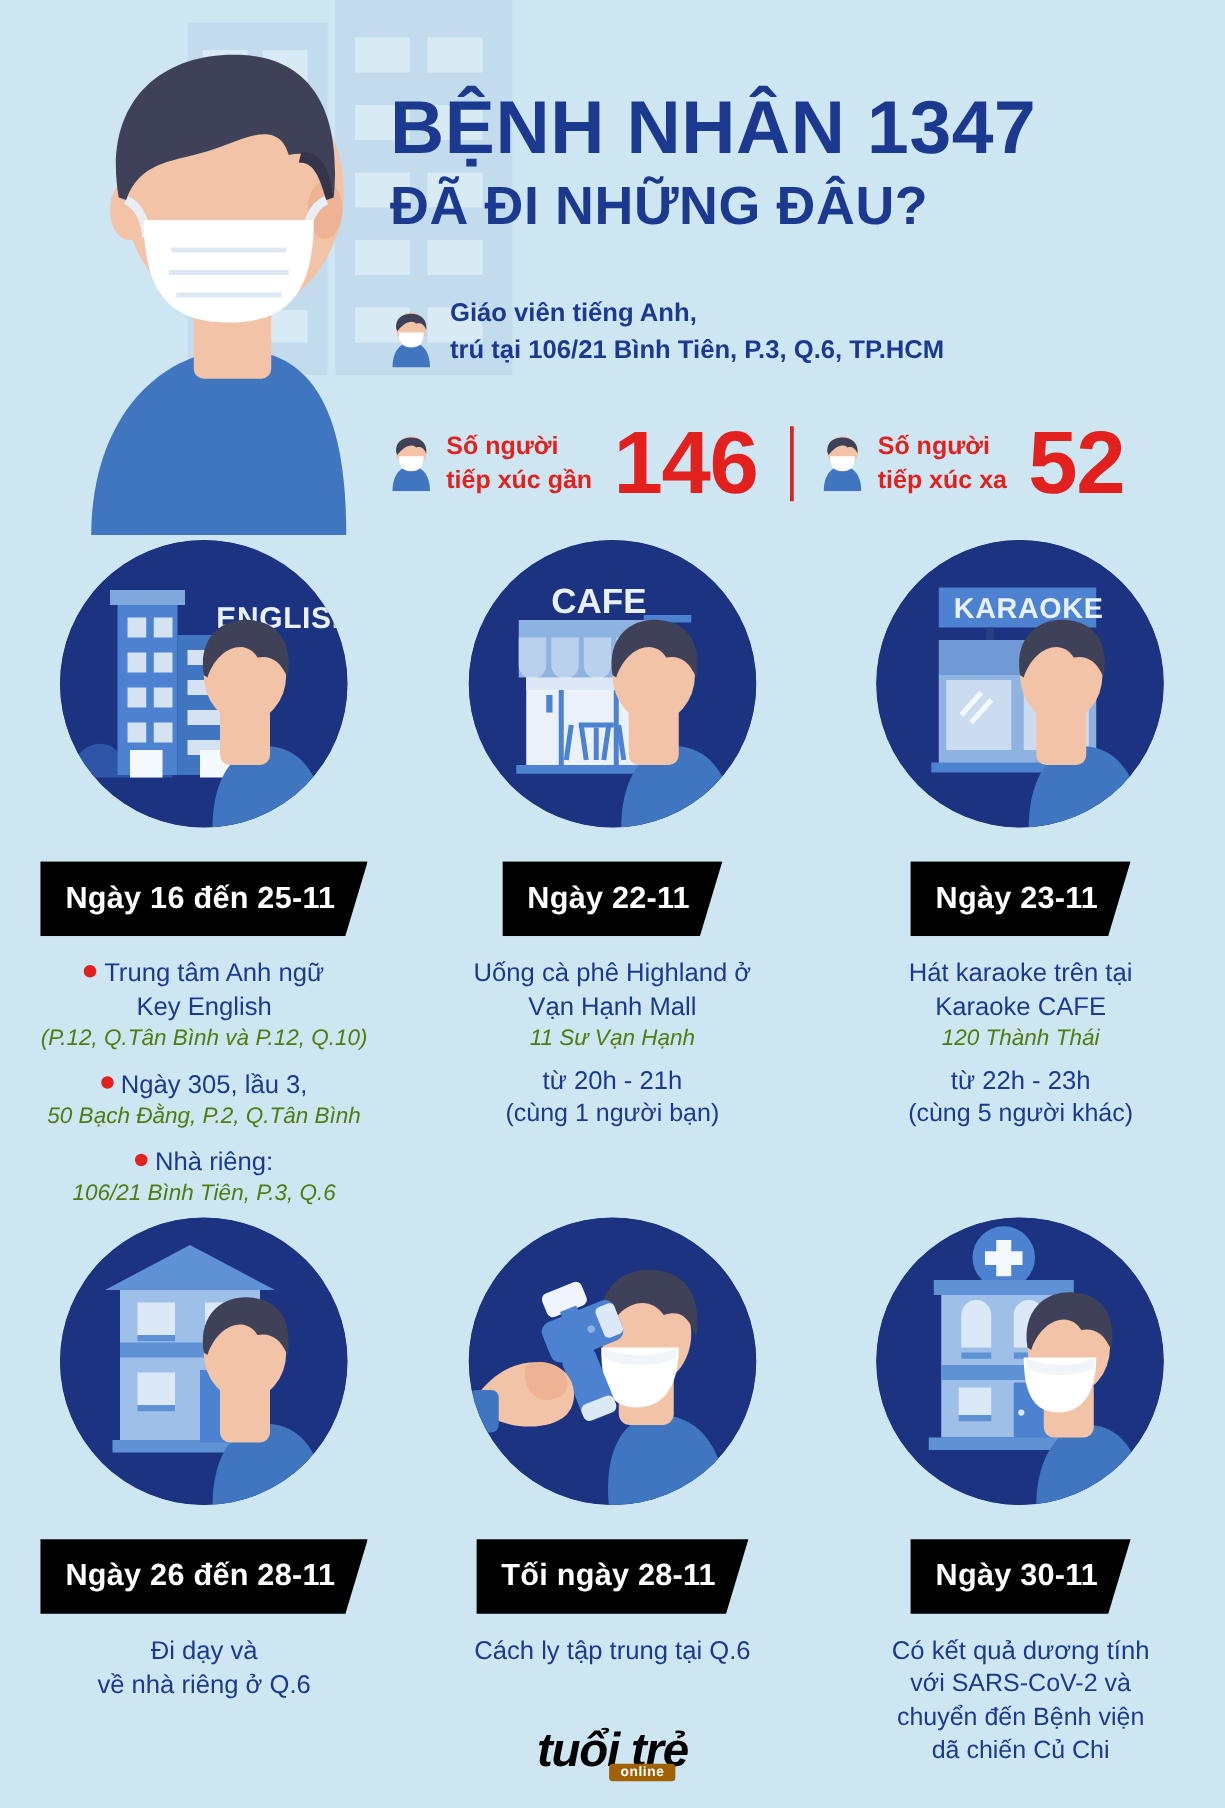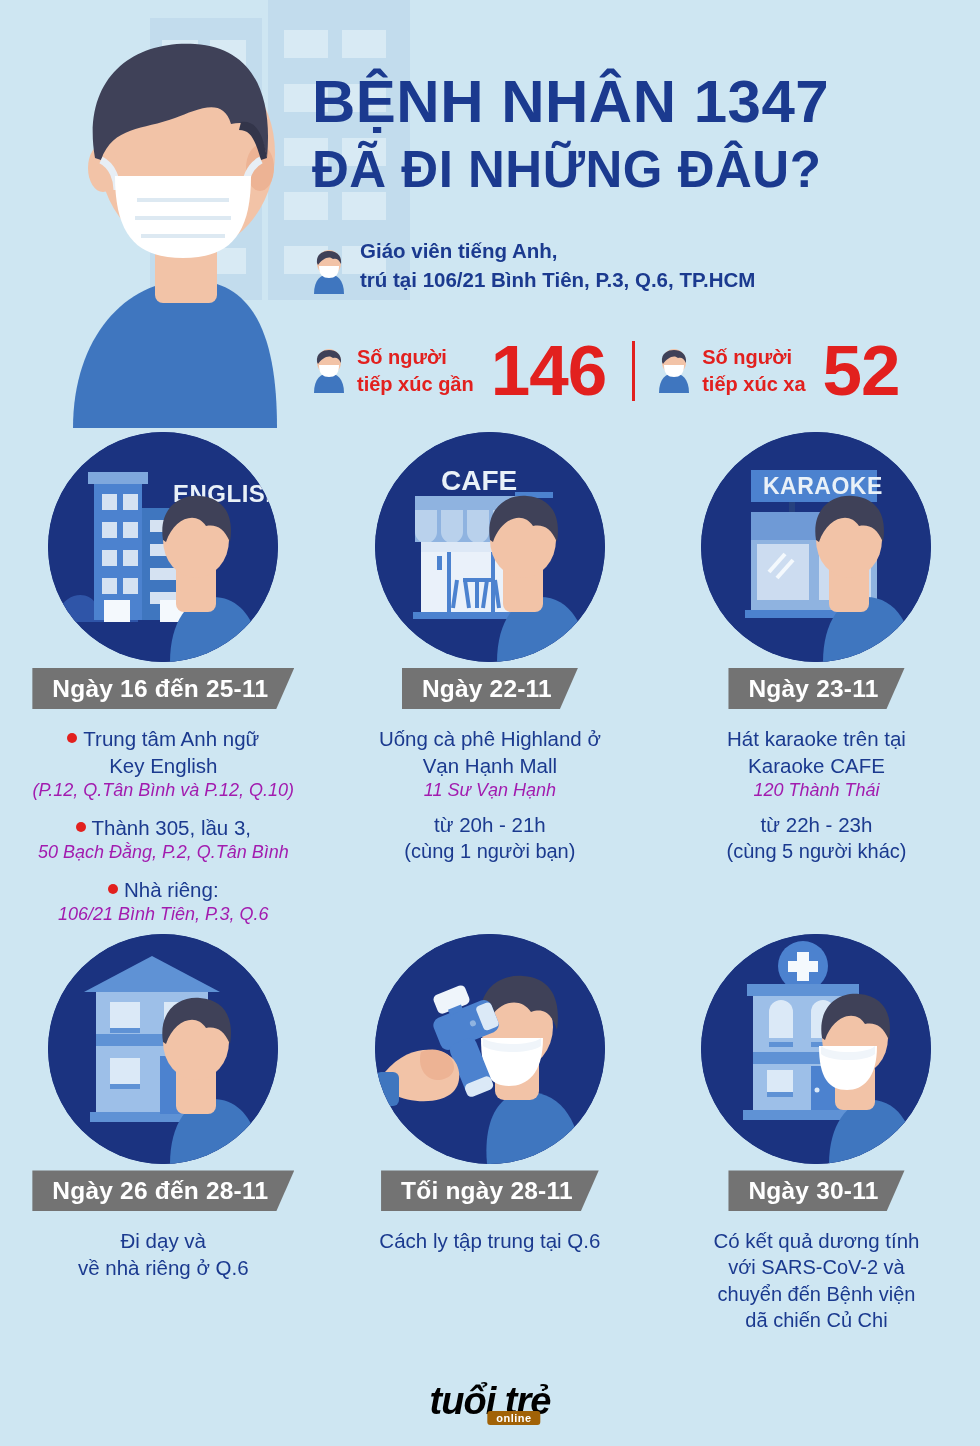--- a/index.html
+++ b/index.html
@@ -56,21 +56,21 @@
   }
 
   .title-line {
     font-weight: bold;
     color: #1b3a8f;
     letter-spacing: 0.5px;
     line-height: 1.0;
     white-space: nowrap;
   }
   .title-line.l1 { font-size: 60px; }
-  .title-line.l2 { font-size: 51px; margin-top: 12px; }
+  .title-line.l2 { font-size: 43px; margin-top: 12px; }
 
   .profile-row {
     position: absolute;
     left: 312px;
     top: 236px;
     display: flex;
     align-items: flex-end;
     gap: 14px;
   }
   .profile-text {
@@ -137,23 +137,23 @@
     width: 230px;
     height: 230px;
     border-radius: 50%;
     background: #1b3380;
     overflow: hidden;
     position: relative;
     flex: none;
   }
 
   .banner {
-    margin-top: 6px;
-    height: 41px;
-    background: #737373;
+    margin-top: 27px;
+    height: 60px;
+    background: #000000;
     color: #ffffff;
     font-size: 24.5px;
     font-weight: bold;
     display: flex;
     align-items: center;
     justify-content: center;
     padding: 0 26px 0 20px;
     clip-path: polygon(0 0, 100% 0, calc(100% - 18px) 100%, 0 100%);
     white-space: nowrap;
     letter-spacing: 0.2px;
@@ -169,21 +169,21 @@
   .blk:last-child { margin-bottom: 0; }
 
   .b-bold {
     font-size: 20.5px;
     font-weight: normal;
     color: #1b3a8f;
   }
   .b-italic {
     font-size: 18px;
     font-style: italic;
-    color: #a21caf;
+    color: #4d7c0f;
   }
   .b-plain {
     font-size: 20px;
     color: #1b3a8f;
   }
   .dot {
     display: inline-block;
     width: 10px;
     height: 10px;
     border-radius: 50%;
@@ -376,21 +376,21 @@
         </svg>
       </div>
       <div class="banner">Ngày 16 đến 25-11</div>
       <div class="card-body">
         <div class="blk">
           <div class="b-bold"><span class="dot"></span><span>Trung tâm Anh ngữ</span></div>
           <div class="b-bold">Key English</div>
           <div class="b-italic">(P.12, Q.Tân Bình và P.12, Q.10)</div>
         </div>
         <div class="blk">
-          <div class="b-bold"><span class="dot"></span><span>Thành 305, lầu 3,</span></div>
+          <div class="b-bold"><span class="dot"></span><span>Ngày 305, lầu 3,</span></div>
           <div class="b-italic">50 Bạch Đằng, P.2, Q.Tân Bình</div>
         </div>
         <div class="blk">
           <div class="b-bold"><span class="dot"></span><span>Nhà riêng:</span></div>
           <div class="b-italic">106/21 Bình Tiên, P.3, Q.6</div>
         </div>
       </div>
     </div>
 
     <div class="card">

